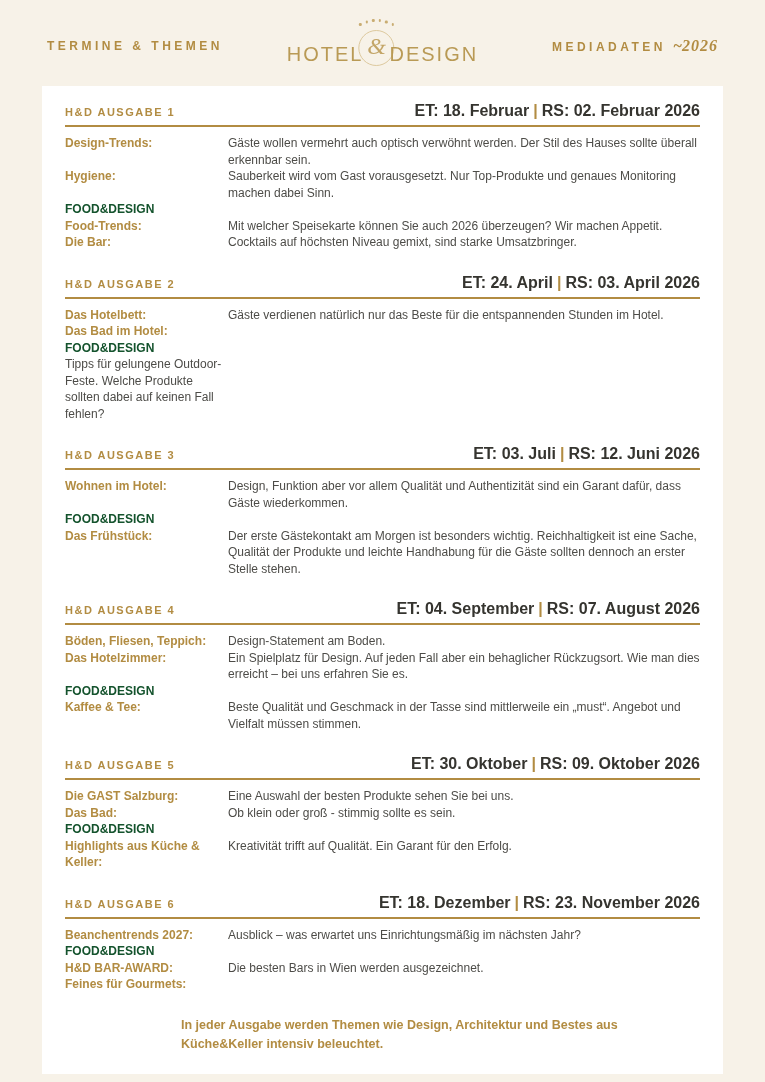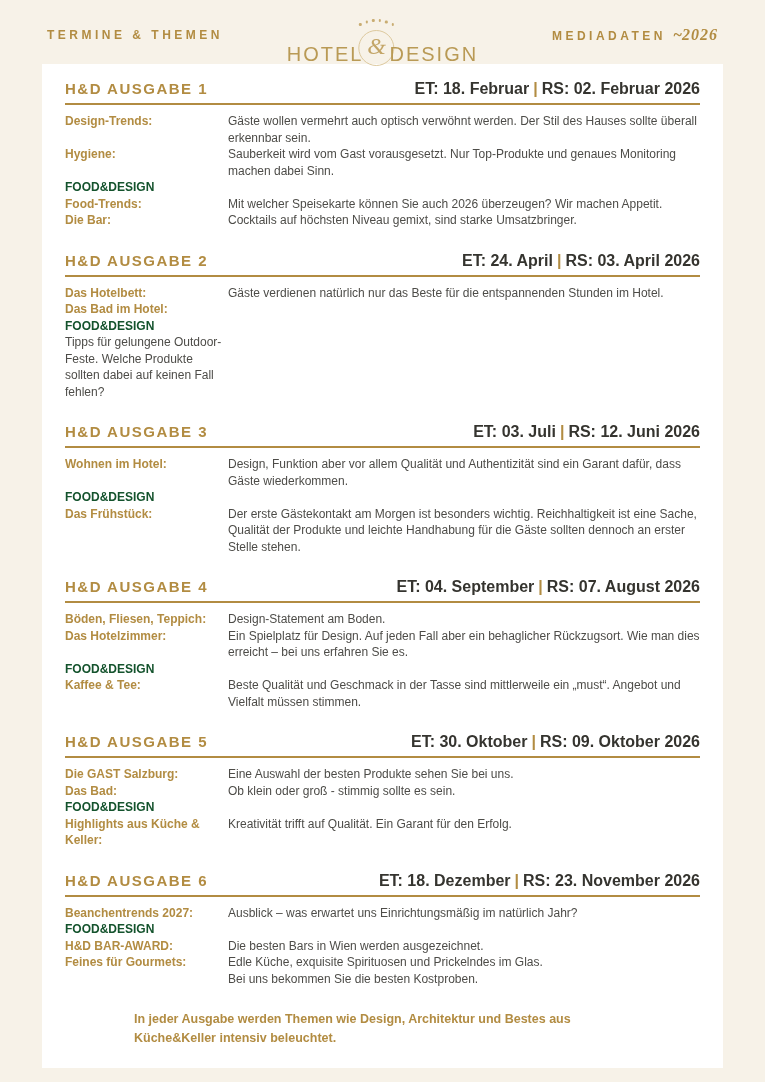--- a/index.html
+++ b/index.html
@@ -7,21 +7,21 @@
   body {
     height: 1082px;
     overflow: hidden;
     background: #f7f2e8;
     font-family: "Liberation Sans", sans-serif;
     color: #4d4c48;
   }
   
   .hdr {
     position: relative;
-    height: 64px;
+    height: 86px;
     padding: 0 47px;
     display: flex;
     justify-content: space-between;
     align-items: center;
   }
   .hdr-side {
     font-size: 12px;
     font-weight: bold;
     letter-spacing: 3.5px;
     color: #b28c42;
@@ -105,21 +105,21 @@
   .issue { margin-bottom: 23px; }
   .issue-head {
     display: flex;
     justify-content: space-between;
     align-items: baseline;
     border-bottom: 2px solid #b28c42;
     padding-bottom: 5px;
     margin-bottom: 8px;
   }
   .issue-title {
-    font-size: 15px;
+    font-size: 11px;
     font-weight: bold;
     letter-spacing: 1.5px;
     color: #b28c42;
     white-space: nowrap;
   }
   .issue-dates {
     font-size: 16px;
     font-weight: bold;
     color: #35342f;
     white-space: nowrap;
@@ -139,21 +139,21 @@
     color: #b28c42;
     padding-right: 6px;
   }
   .row.muted .lbl { color: #14532d; }
   .row .txt {
     color: #4d4c48;
     white-space: pre-line;
     max-width: 478px;
   }
   .closing {
-    margin: 16px 0 0 69px;
+    margin: 16px 0 0 116px;
     max-width: 478px;
     font-size: 12.5px;
     line-height: 19px;
     font-weight: bold;
     color: #b28c42;
   }
   
   .footnote {
     margin: 11px 47px 0;
     font-style: italic;
@@ -305,34 +305,32 @@
             <div class="txt">Kreativität trifft auf Qualität. Ein Garant für den Erfolg.</div>
           </div>
         </section>
         <section class="issue">
           <div class="issue-head">
             <h2 class="issue-title">H&amp;D AUSGABE 6</h2>
             <div class="issue-dates"><span class="et">ET: 18. Dezember</span><span class="pipe">|</span><span class="rs">RS: 23. November 2026</span></div>
           </div>
           <div class="row">
             <div class="lbl">Beanchentrends 2027:</div>
-            <div class="txt">Ausblick – was erwartet uns Einrichtungsmäßig im natürlich Jahr?</div>
+            <div class="txt">Ausblick – was erwartet uns Einrichtungsmäßig im nächsten Jahr?</div>
           </div>
           <div class="row muted">
             <div class="lbl">FOOD&amp;DESIGN</div>
             <div class="txt"></div>
           </div>
           <div class="row">
             <div class="lbl">H&amp;D BAR-AWARD:</div>
             <div class="txt">Die besten Bars in Wien werden ausgezeichnet.</div>
           </div>
           <div class="row">
             <div class="lbl">Feines für Gourmets:</div>
-            <div class="txt">Edle Küche, exquisite Spirituosen und Prickelndes im Glas.
-Bei uns bekommen Sie die besten Kostproben.</div>
           </div>
         </section>
       </div>
     <p class="closing">In jeder Ausgabe werden Themen wie Design, Architektur und Bestes aus Küche&amp;Keller intensiv beleuchtet.</p>
   </main>
 
   <footer class="footnote">Erscheinungstermin (ET) | Redaktionsschluss (RS). Weitere Schwerpunktthemen &amp; Specials werden von der Redaktion individuell gewählt und in jedem Magazin für die jeweils nächste Ausgabe bekanntgegeben. Abweichungen der Themen sind aus redaktionellen Gründen möglich. Allgemeine Geschäftsbedingungen und Datenschutzerklärung unter www.hotel-und-design.at</footer>
 
 </div>
 

